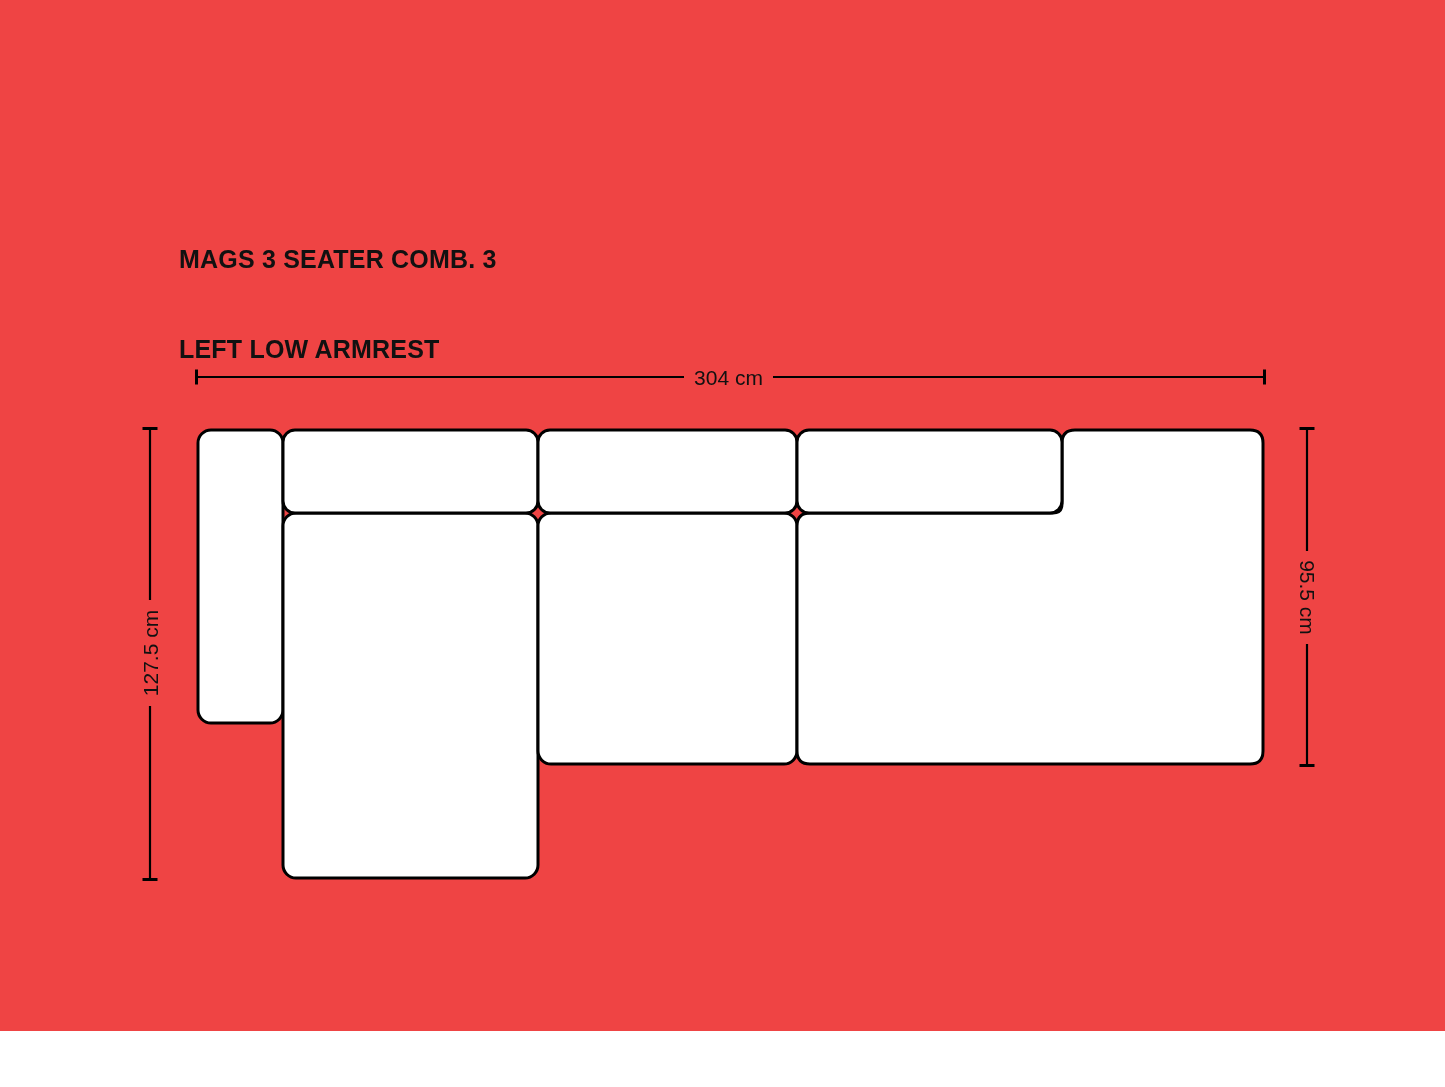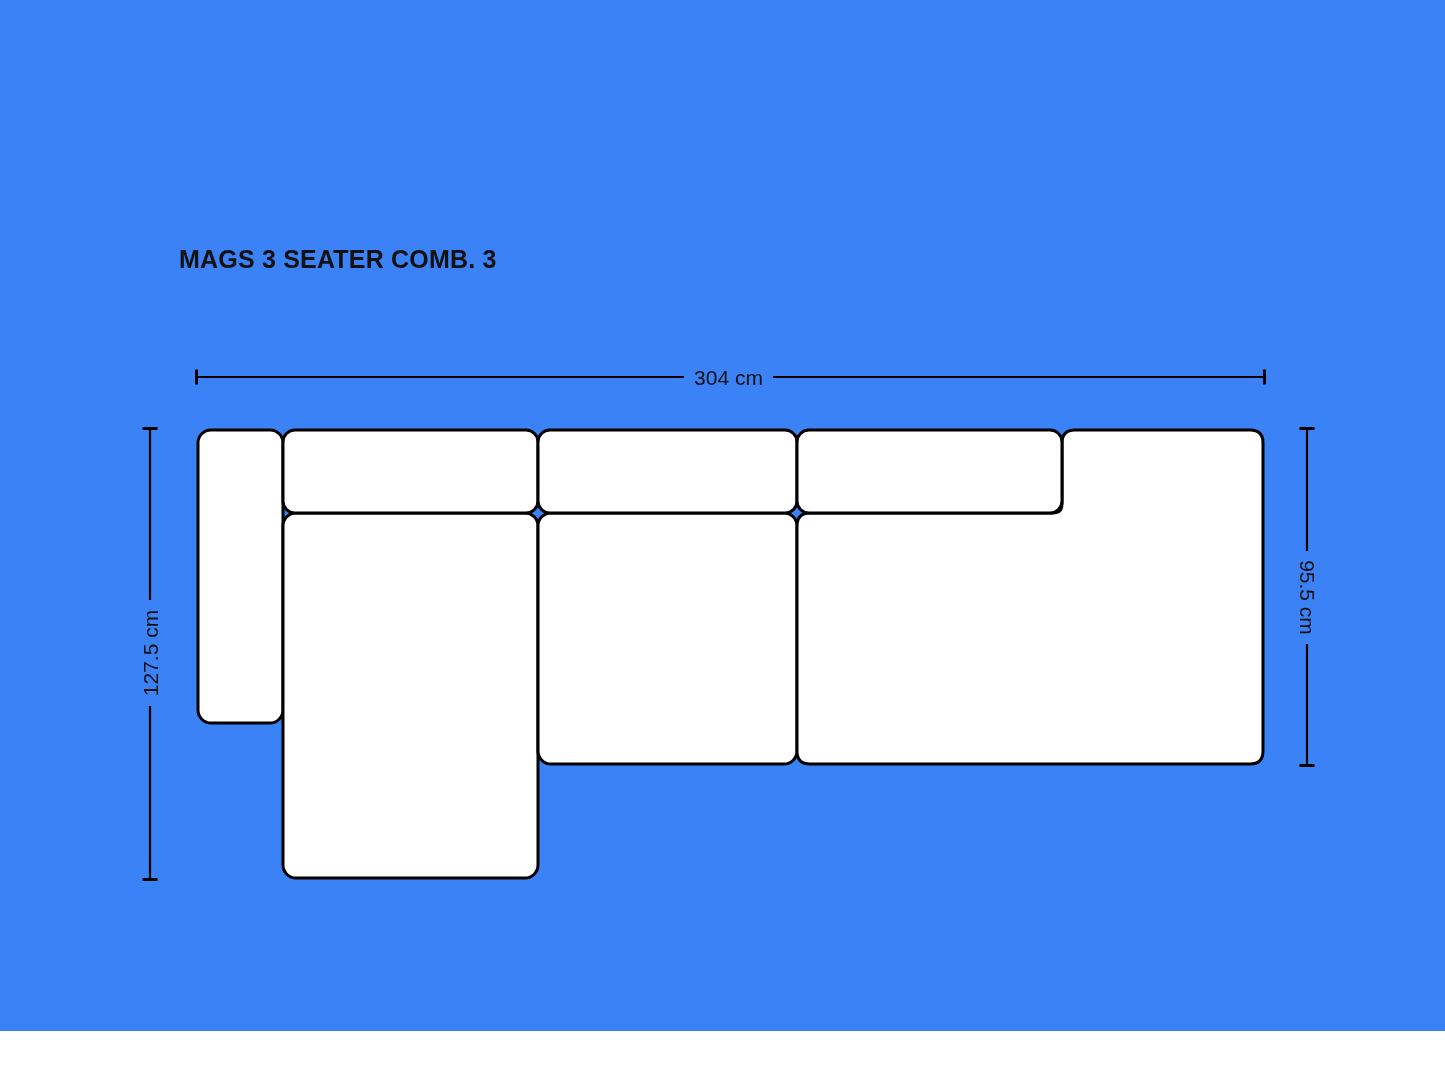--- a/index.html
+++ b/index.html
@@ -4,21 +4,21 @@
 <style>
   html, body {
     margin: 0;
     padding: 0;
     background: #ffffff;
   }
   .page {
     position: relative;
     width: 1445px;
     height: 1031px;
-    background: #3b82f6;
+    background: #ef4444;
     overflow: hidden;
     font-family: "Liberation Sans", sans-serif;
   }
   .title-block {
     position: absolute;
     left: 179px;
     top: 184px;
     color: #111111;
     font-size: 25px;
     line-height: 30px;
@@ -50,20 +50,21 @@
     fill: #111111;
   }
 </style>
 </head>
 <body>
 
 <div class="page">
 
   <div class="title-block">
     <div>MAGS 3 SEATER COMB. 3</div>
+    <div>LEFT LOW ARMREST</div>
   </div>
 
   <svg class="diagram-svg" width="1445" height="1087" viewBox="0 0 1445 1087" xmlns="http://www.w3.org/2000/svg">
 
     <g>
       <line class="dim-tick" x1="196.5" y1="369.5" x2="196.5" y2="384.5"></line>
       <line class="dim-line" x1="196.5" y1="377" x2="684" y2="377"></line>
       <text class="dim-text" x="728.5" y="377" text-anchor="middle" dominant-baseline="central">304 cm</text>
       <line class="dim-line" x1="773" y1="377" x2="1264.5" y2="377"></line>
       <line class="dim-tick" x1="1264.5" y1="369.5" x2="1264.5" y2="384.5"></line>

